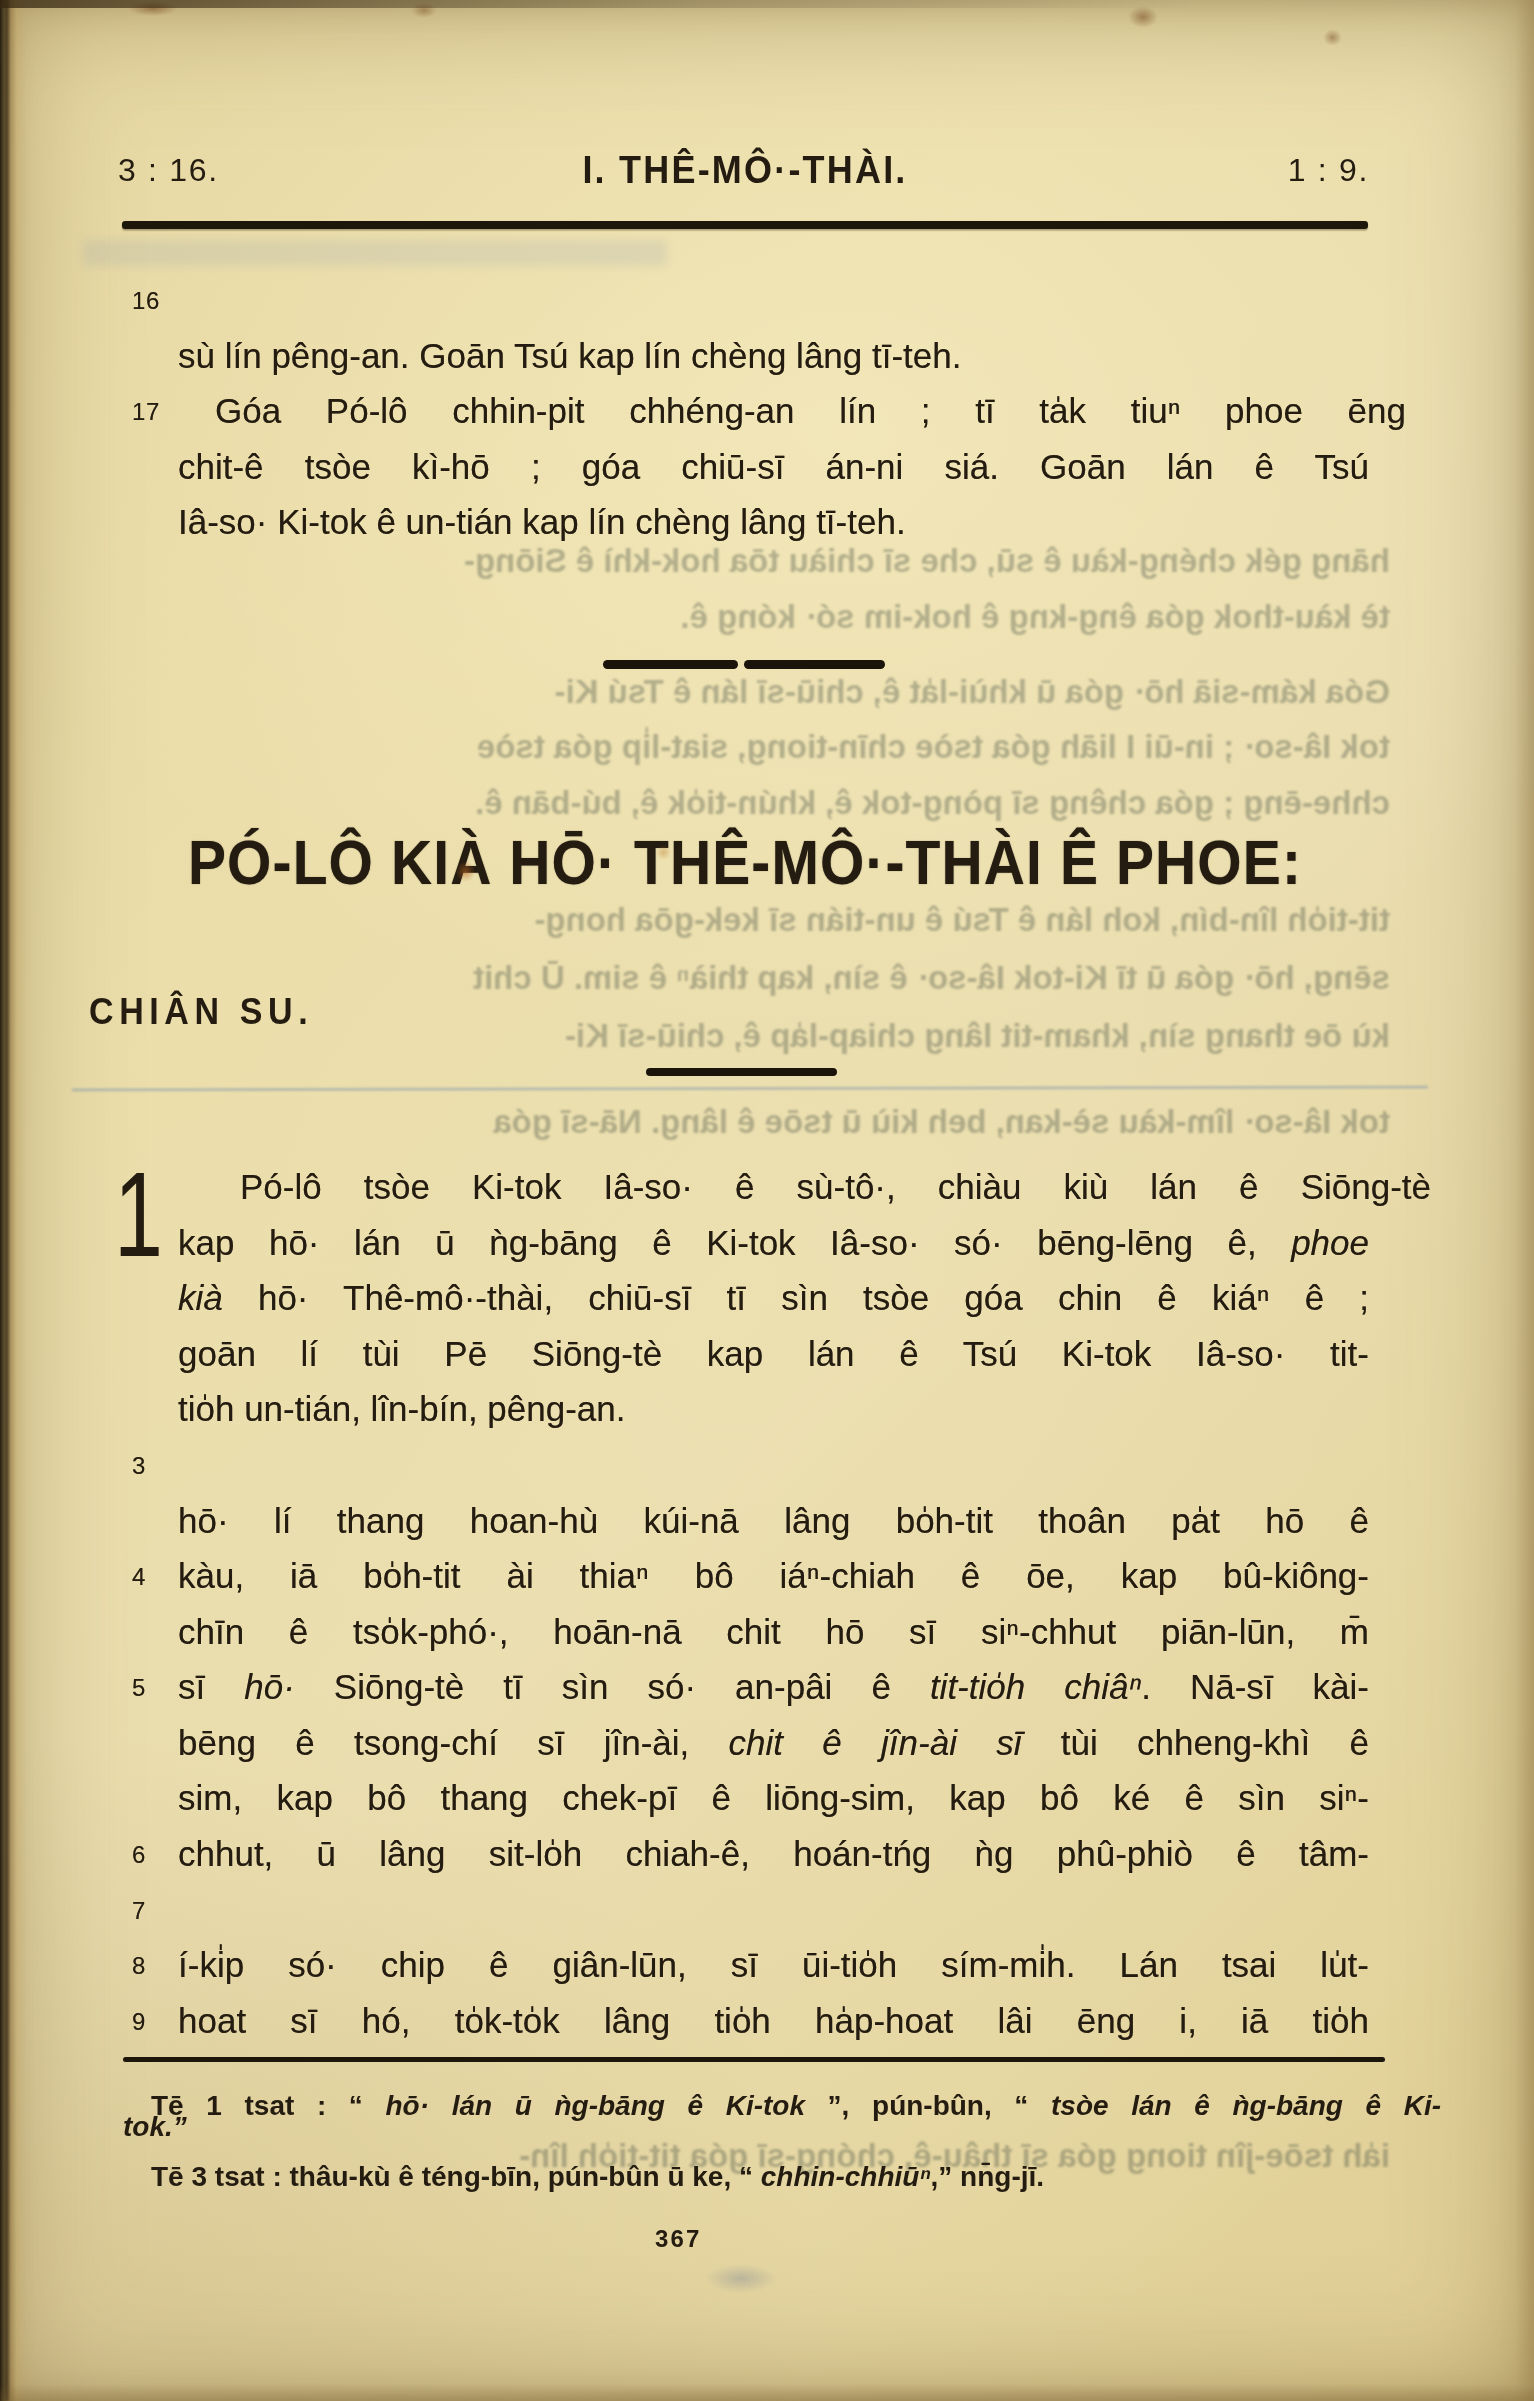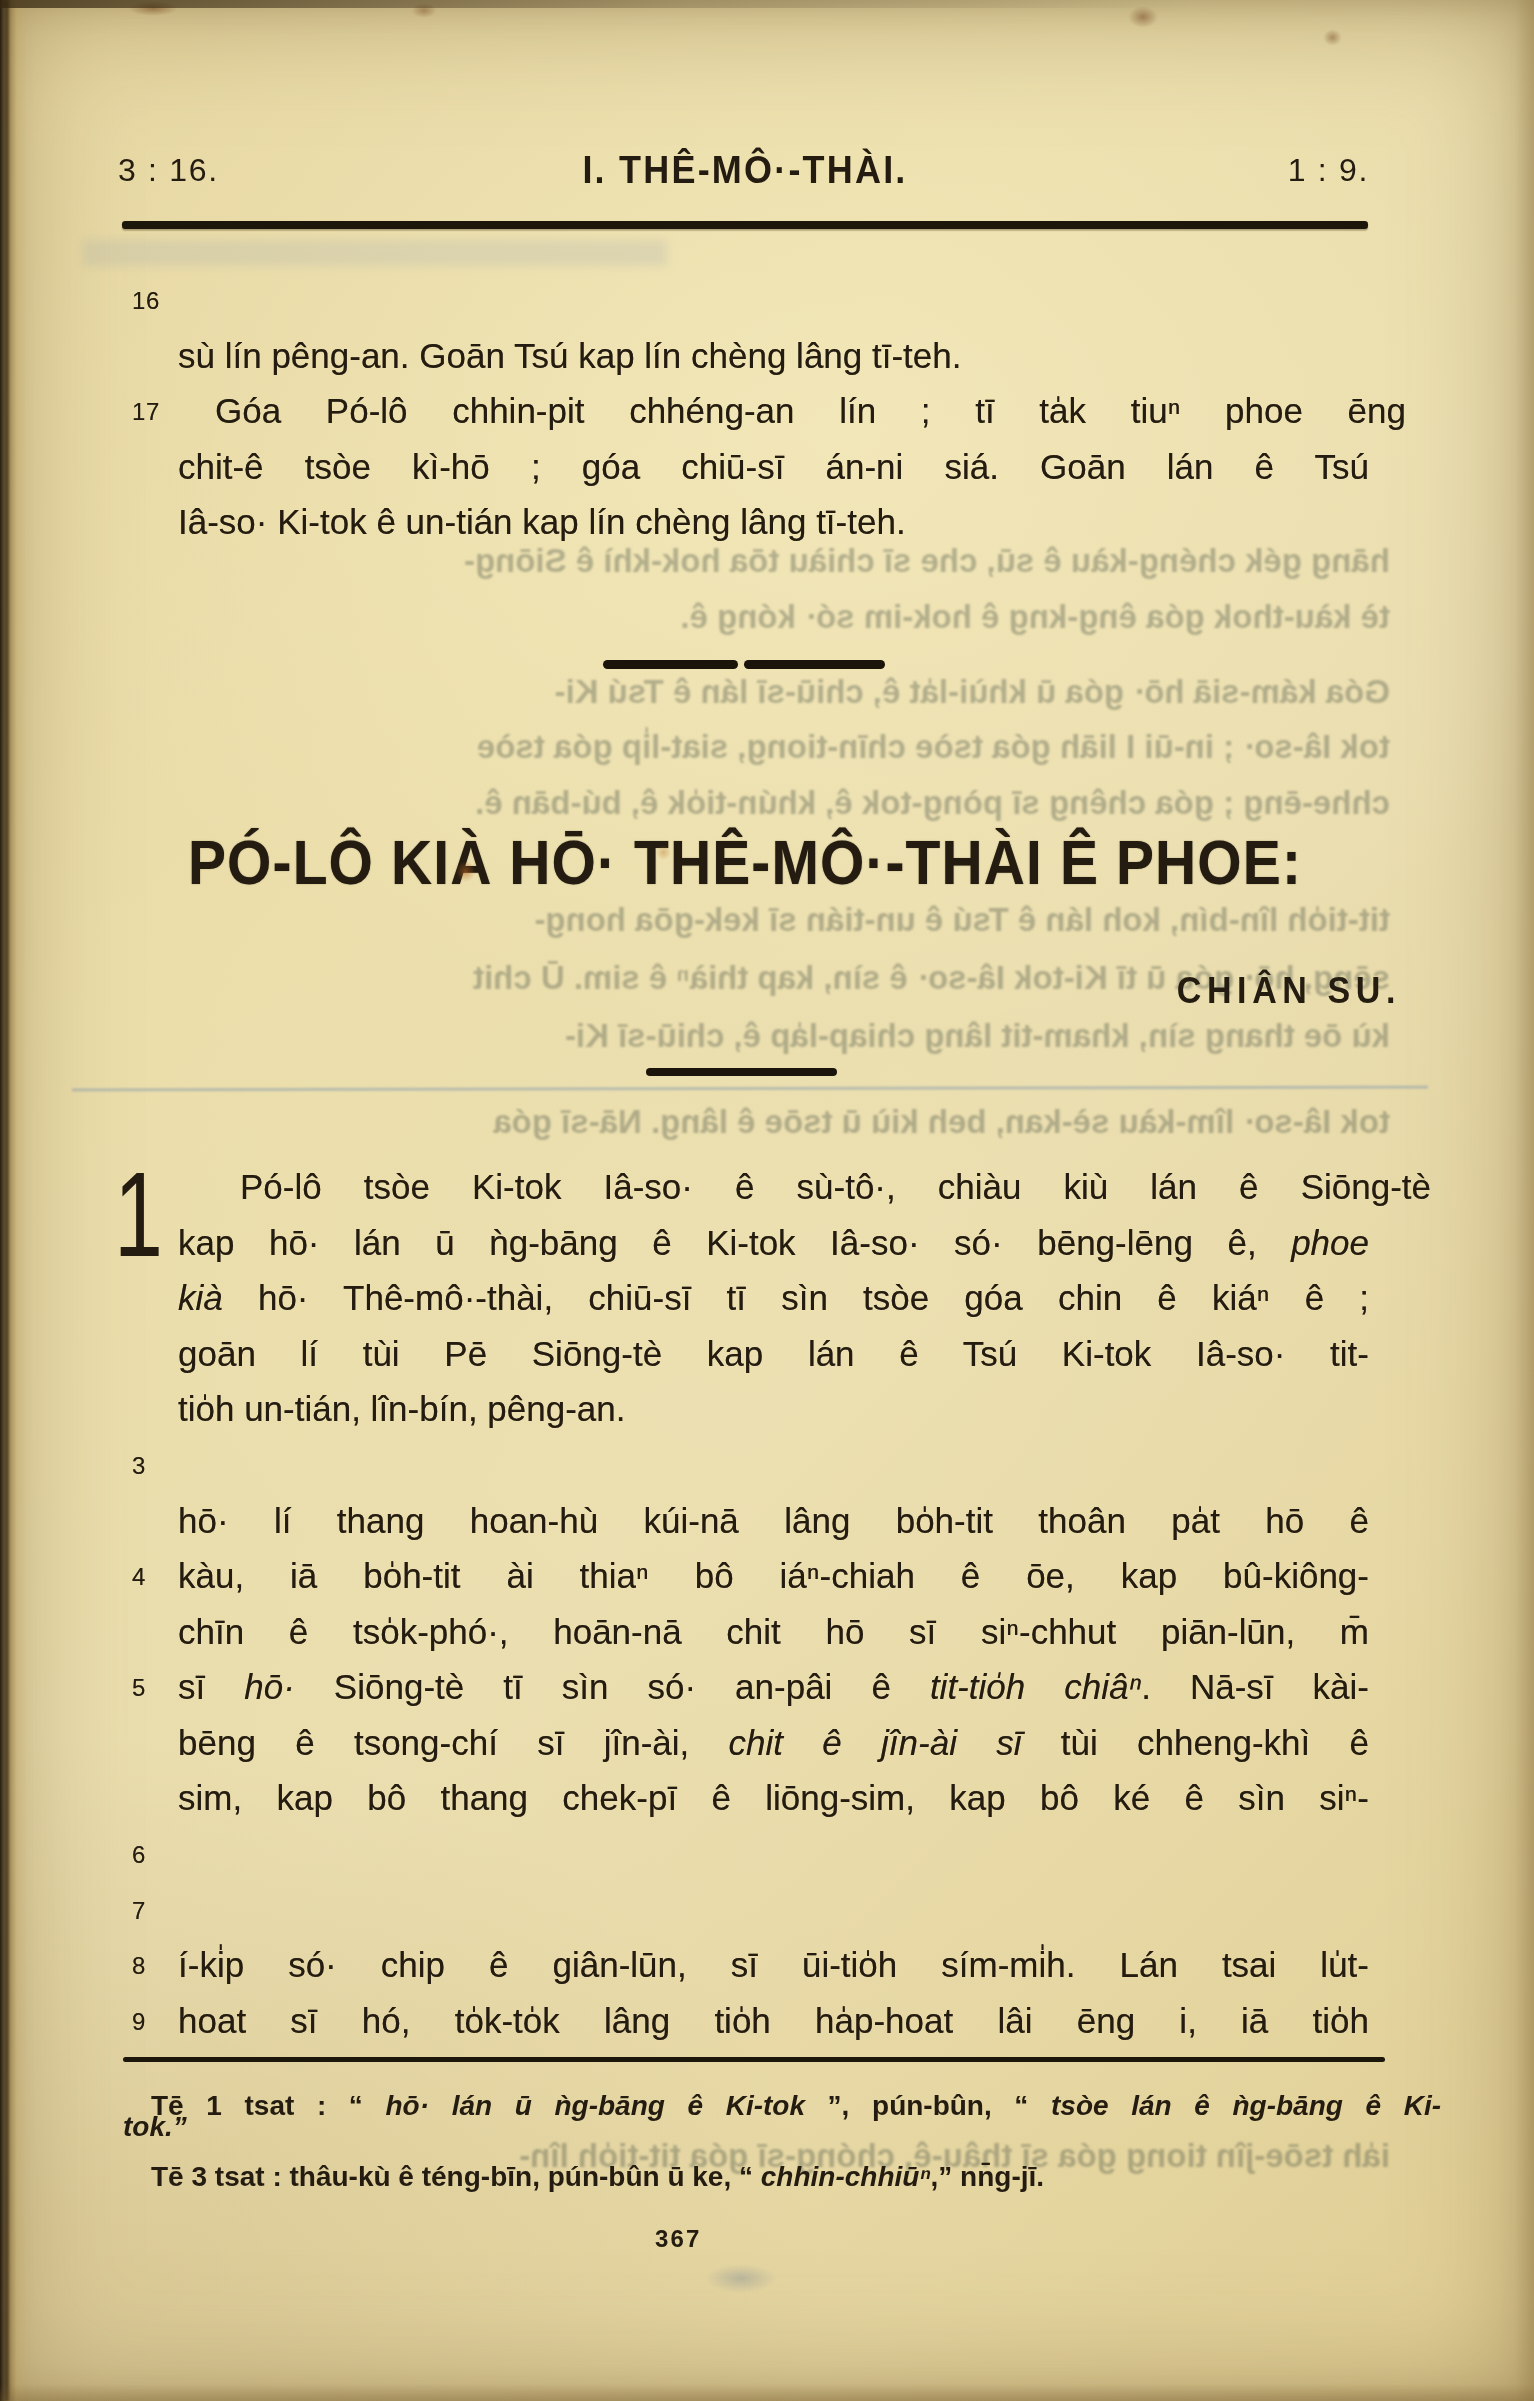--- a/index.html
+++ b/index.html
@@ -54,21 +54,21 @@
   .body-col{left:178px;width:1191px;font-size:35px;line-height:56px;text-shadow:0 0 0.6px rgba(32,24,12,.55);}
   .body-col .line{height:56px;}
 
   
   .divider{position:absolute;background:#1b140a;height:9px;border-radius:4.4px;}
   .d1a{left:603px;top:660px;width:135px;}
   .d1b{left:744px;top:660px;width:141px;}
   .d2{left:646px;top:1068px;width:191px;height:8.3px;}
   .book-title-wrap{position:absolute;left:89px;top:829px;width:1312px;text-align:center;white-space:nowrap;}
   .book-title{font-size:57px;font-weight:bold;letter-spacing:1.1px;display:inline-block;transform:scaleY(1.12);text-shadow:0 0 1.1px rgba(28,20,8,.5);}
-  .book-subtitle-wrap{position:absolute;left:89px;top:971px;width:1312px;text-align:right;}
+  .book-subtitle-wrap{position:absolute;left:89px;top:992px;width:1312px;text-align:left;}
   .book-subtitle{font-size:34px;font-weight:bold;letter-spacing:5.6px;display:inline-block;transform:scaleY(1.1);}
 
   .dropcap{position:absolute;left:114px;top:1152px;font-size:88px;line-height:89px;transform:scaleY(1.38);transform-origin:top left;letter-spacing:0;}
 
   
   .fn-col{left:123px;width:1290px;font-size:28px;line-height:37px;font-weight:bold;}
   .fn-col .line{height:37px;}
   .fn-col .line.last{text-align:left;text-align-last:left;}
   .fn-col .line.indent{padding-left:28px;}
 
@@ -129,21 +129,21 @@
       <div class="line" style="top: 111px;"><span class="it">kià</span><span> hō· Thê-mô·-thài, chiū-sī tī sìn tsòe góa chin ê kiáⁿ ê ;</span></div>
       <div class="line" style="top: 167px;"><span>goān lí tùi Pē Siōng-tè kap lán ê Tsú Ki-tok Iâ-so· tit-</span></div>
       <div class="line last" style="top: 222px;"><span>tio̍h un-tián, lîn-bín, pêng-an.</span></div>
       <div class="line indent" style="top: 278px;"><span class="vnum">3</span></div>
       <div class="line" style="top: 334px;"><span>hō· lí thang hoan-hù kúi-nā lâng bo̍h-tit thoân pa̍t hō ê</span></div>
       <div class="line" style="top: 389px;"><span>kàu,  iā bo̍h-tit ài thiaⁿ bô iáⁿ-chiah ê ōe, kap bû-kiông-</span><span class="vnum">4</span></div>
       <div class="line" style="top: 445px;"><span>chīn ê tso̍k-phó·, hoān-nā chit hō sī siⁿ-chhut piān-lūn, m̄</span></div>
       <div class="line" style="top: 500px;"><span>sī </span><span class="it">hō·</span><span> Siōng-tè tī sìn só· an-pâi ê </span><span class="it">tit-tio̍h chiâⁿ</span><span>.  Nā-sī kài-</span><span class="vnum">5</span></div>
       <div class="line" style="top: 556px;"><span>bēng ê tsong-chí sī jîn-ài, </span><span class="it">chit ê jîn-ài sī</span><span> tùi chheng-khì ê</span></div>
       <div class="line" style="top: 611px;"><span>sim, kap bô thang chek-pī ê liōng-sim, kap bô ké ê sìn siⁿ-</span></div>
-      <div class="line" style="top: 667px;"><span class="vnum">6</span></div>
+      <div class="line" style="top: 667px;"><span>chhut,  ū lâng sit-lo̍h chiah-ê, hoán-tńg ǹg phû-phiò ê tâm-</span><span class="vnum">6</span></div>
       <div class="line" style="top: 723px;"><span class="vnum">7</span></div>
       <div class="line" style="top: 778px;"><span>í-ki̍p só· chip ê giân-lūn, sī ūi-tio̍h sím-mi̍h.  Lán tsai lu̍t-</span><span class="vnum">8</span></div>
       <div class="line" style="top: 834px;"><span>hoat sī hó, to̍k-to̍k lâng tio̍h ha̍p-hoat lâi ēng i,  iā tio̍h</span><span class="vnum">9</span></div>
     </div>
 
   <div class="rule fnote"></div>
   <div class="textcol fn-col" style="top:2075px;">
       <div class="line indent" style="top: 12px;"><span>Tē 1 tsat : “ </span><span class="it">hō· lán ū ǹg-bāng ê Ki-tok</span><span> ”, pún-bûn, “ </span><span class="it">tsòe lán ê ǹg-bāng ê Ki-</span></div>
       <div class="line last" style="top: 33px;"><span class="it">tok.”</span></div>
       <div class="line indent last" style="top: 83px;"><span>Tē 3 tsat : thâu-kù ê téng-bīn, pún-bûn ū ke, “ </span><span class="it">chhin-chhiūⁿ</span><span>,” nn̄g-jī.</span></div>

